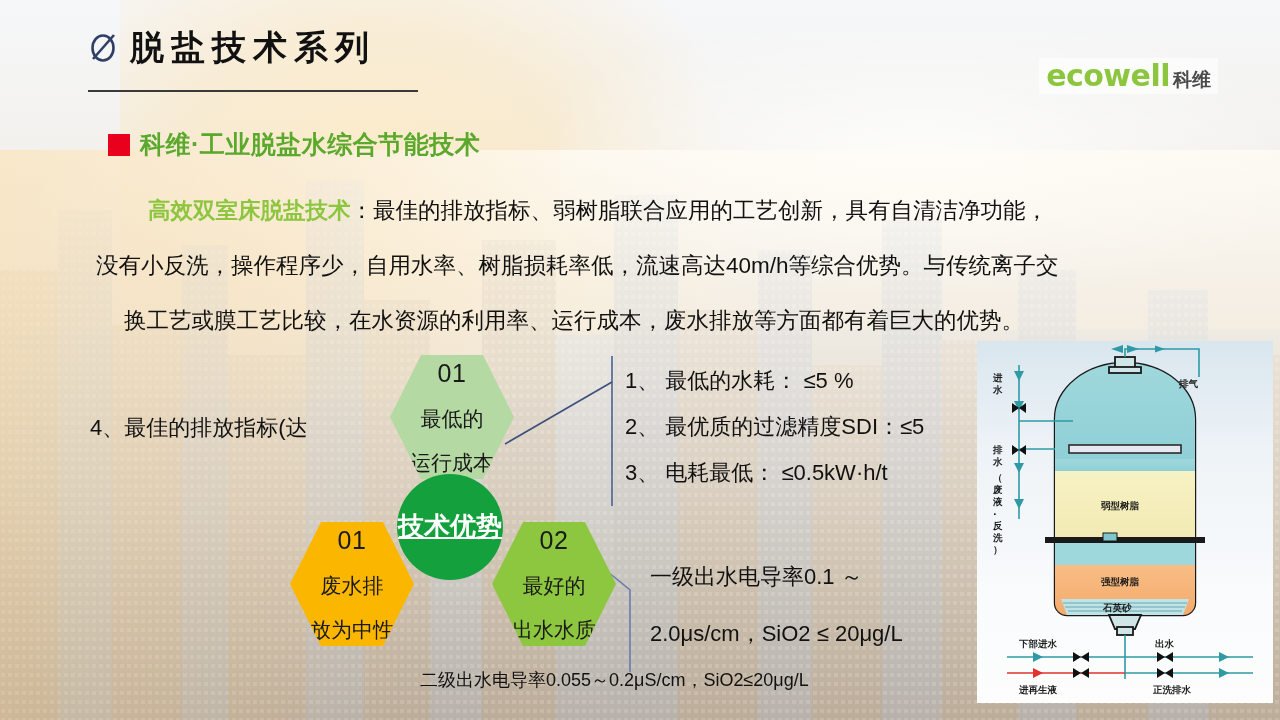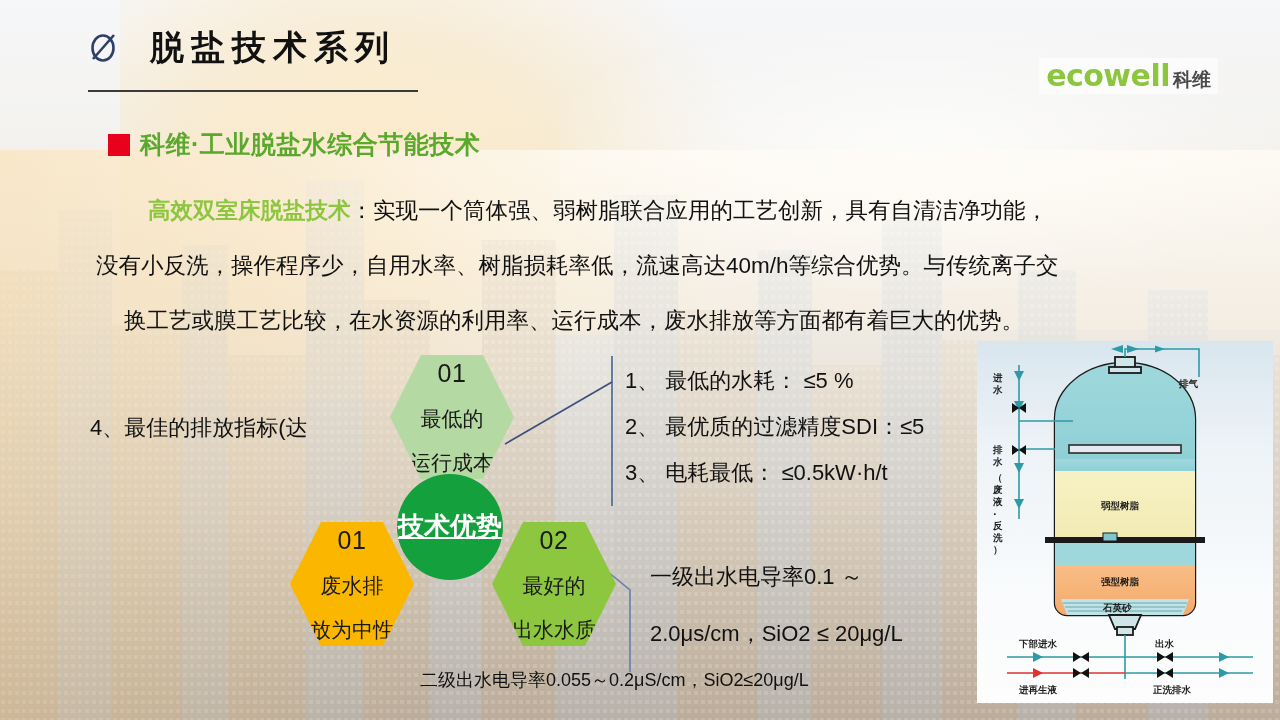--- a/index.html
+++ b/index.html
@@ -31,21 +31,21 @@
   .towerfog{
     position:absolute;left:0;top:150px;width:1280px;height:570px;
     background:linear-gradient(180deg,rgba(255,252,245,.80) 0%,rgba(252,248,240,.55) 22%,rgba(246,241,233,.46) 50%,rgba(228,221,210,.40) 100%);
   }
   .haze-left{
     position:absolute;left:0;top:150px;width:560px;height:570px;
     background:linear-gradient(110deg,rgba(244,210,150,.45) 0%,rgba(240,205,150,.24) 42%,rgba(235,220,200,0) 78%);
   }
 
   
-  .title-row{position:absolute;left:88px;top:30px;display:flex;align-items:center;gap:32px;}
+  .title-row{position:absolute;left:88px;top:30px;display:flex;align-items:center;gap:12px;}
   .slash-circle{width:30px;height:32px;flex:none;}
   .slide-title{
     font-family:"DejaVu Sans","Liberation Sans",sans-serif;
     font-size:34px;font-weight:bold;color:#111;letter-spacing:7px;line-height:1;
     white-space:nowrap;
   }
   .title-rule{position:absolute;left:88px;top:90px;width:330px;height:2px;background:#3a3a3a;}
   .logo{position:absolute;right:62px;top:58px;background:rgba(255,255,255,.62);padding:3px 7px;display:flex;align-items:baseline;gap:3px;}
   .logo .ec{font-family:"DejaVu Sans","Liberation Sans",sans-serif;font-size:30px;font-weight:bold;color:#8cc63e;letter-spacing:-.5px;line-height:1;}
   .logo .cn{font-size:19px;font-weight:bold;color:#4a4a4a;line-height:1;}
@@ -193,21 +193,21 @@
     <span class="ec">ecowell</span>
     <span class="cn">科维</span>
   </div>
 
   <div class="subtitle-row">
     <span class="red-sq"></span>
     <span class="subtitle">科维·工业脱盐水综合节能技术</span>
   </div>
 
   <div class="para">
-    <div class="pline l1"><span class="lead">高效双室床脱盐技术</span><span>：实现一个筒体强、弱树脂联合应用的工艺创新，具有自清洁净功能，</span></div>
+    <div class="pline l1"><span class="lead">高效双室床脱盐技术</span><span>：最佳的排放指标、弱树脂联合应用的工艺创新，具有自清洁净功能，</span></div>
     <div class="pline">没有小反洗，操作程序少，自用水率、树脂损耗率低，流速高达40m/h等综合优势。与传统离子交</div>
     <div class="pline l3">换工艺或膜工艺比较，在水资源的利用率、运行成本，废水排放等方面都有着巨大的优势。</div>
   </div>
 
   <svg class="leaders" viewBox="0 0 1280 720">
     <line x1="612" y1="356" x2="612" y2="506" stroke="#44628f" stroke-width="1.6"></line>
     <line x1="505" y1="444" x2="612" y2="382" stroke="#3c4f7d" stroke-width="1.6"></line>
     <polyline points="608,572 630,590 630,672" fill="none" stroke="#6a7fae" stroke-width="1.6"></polyline>
   </svg>
 

